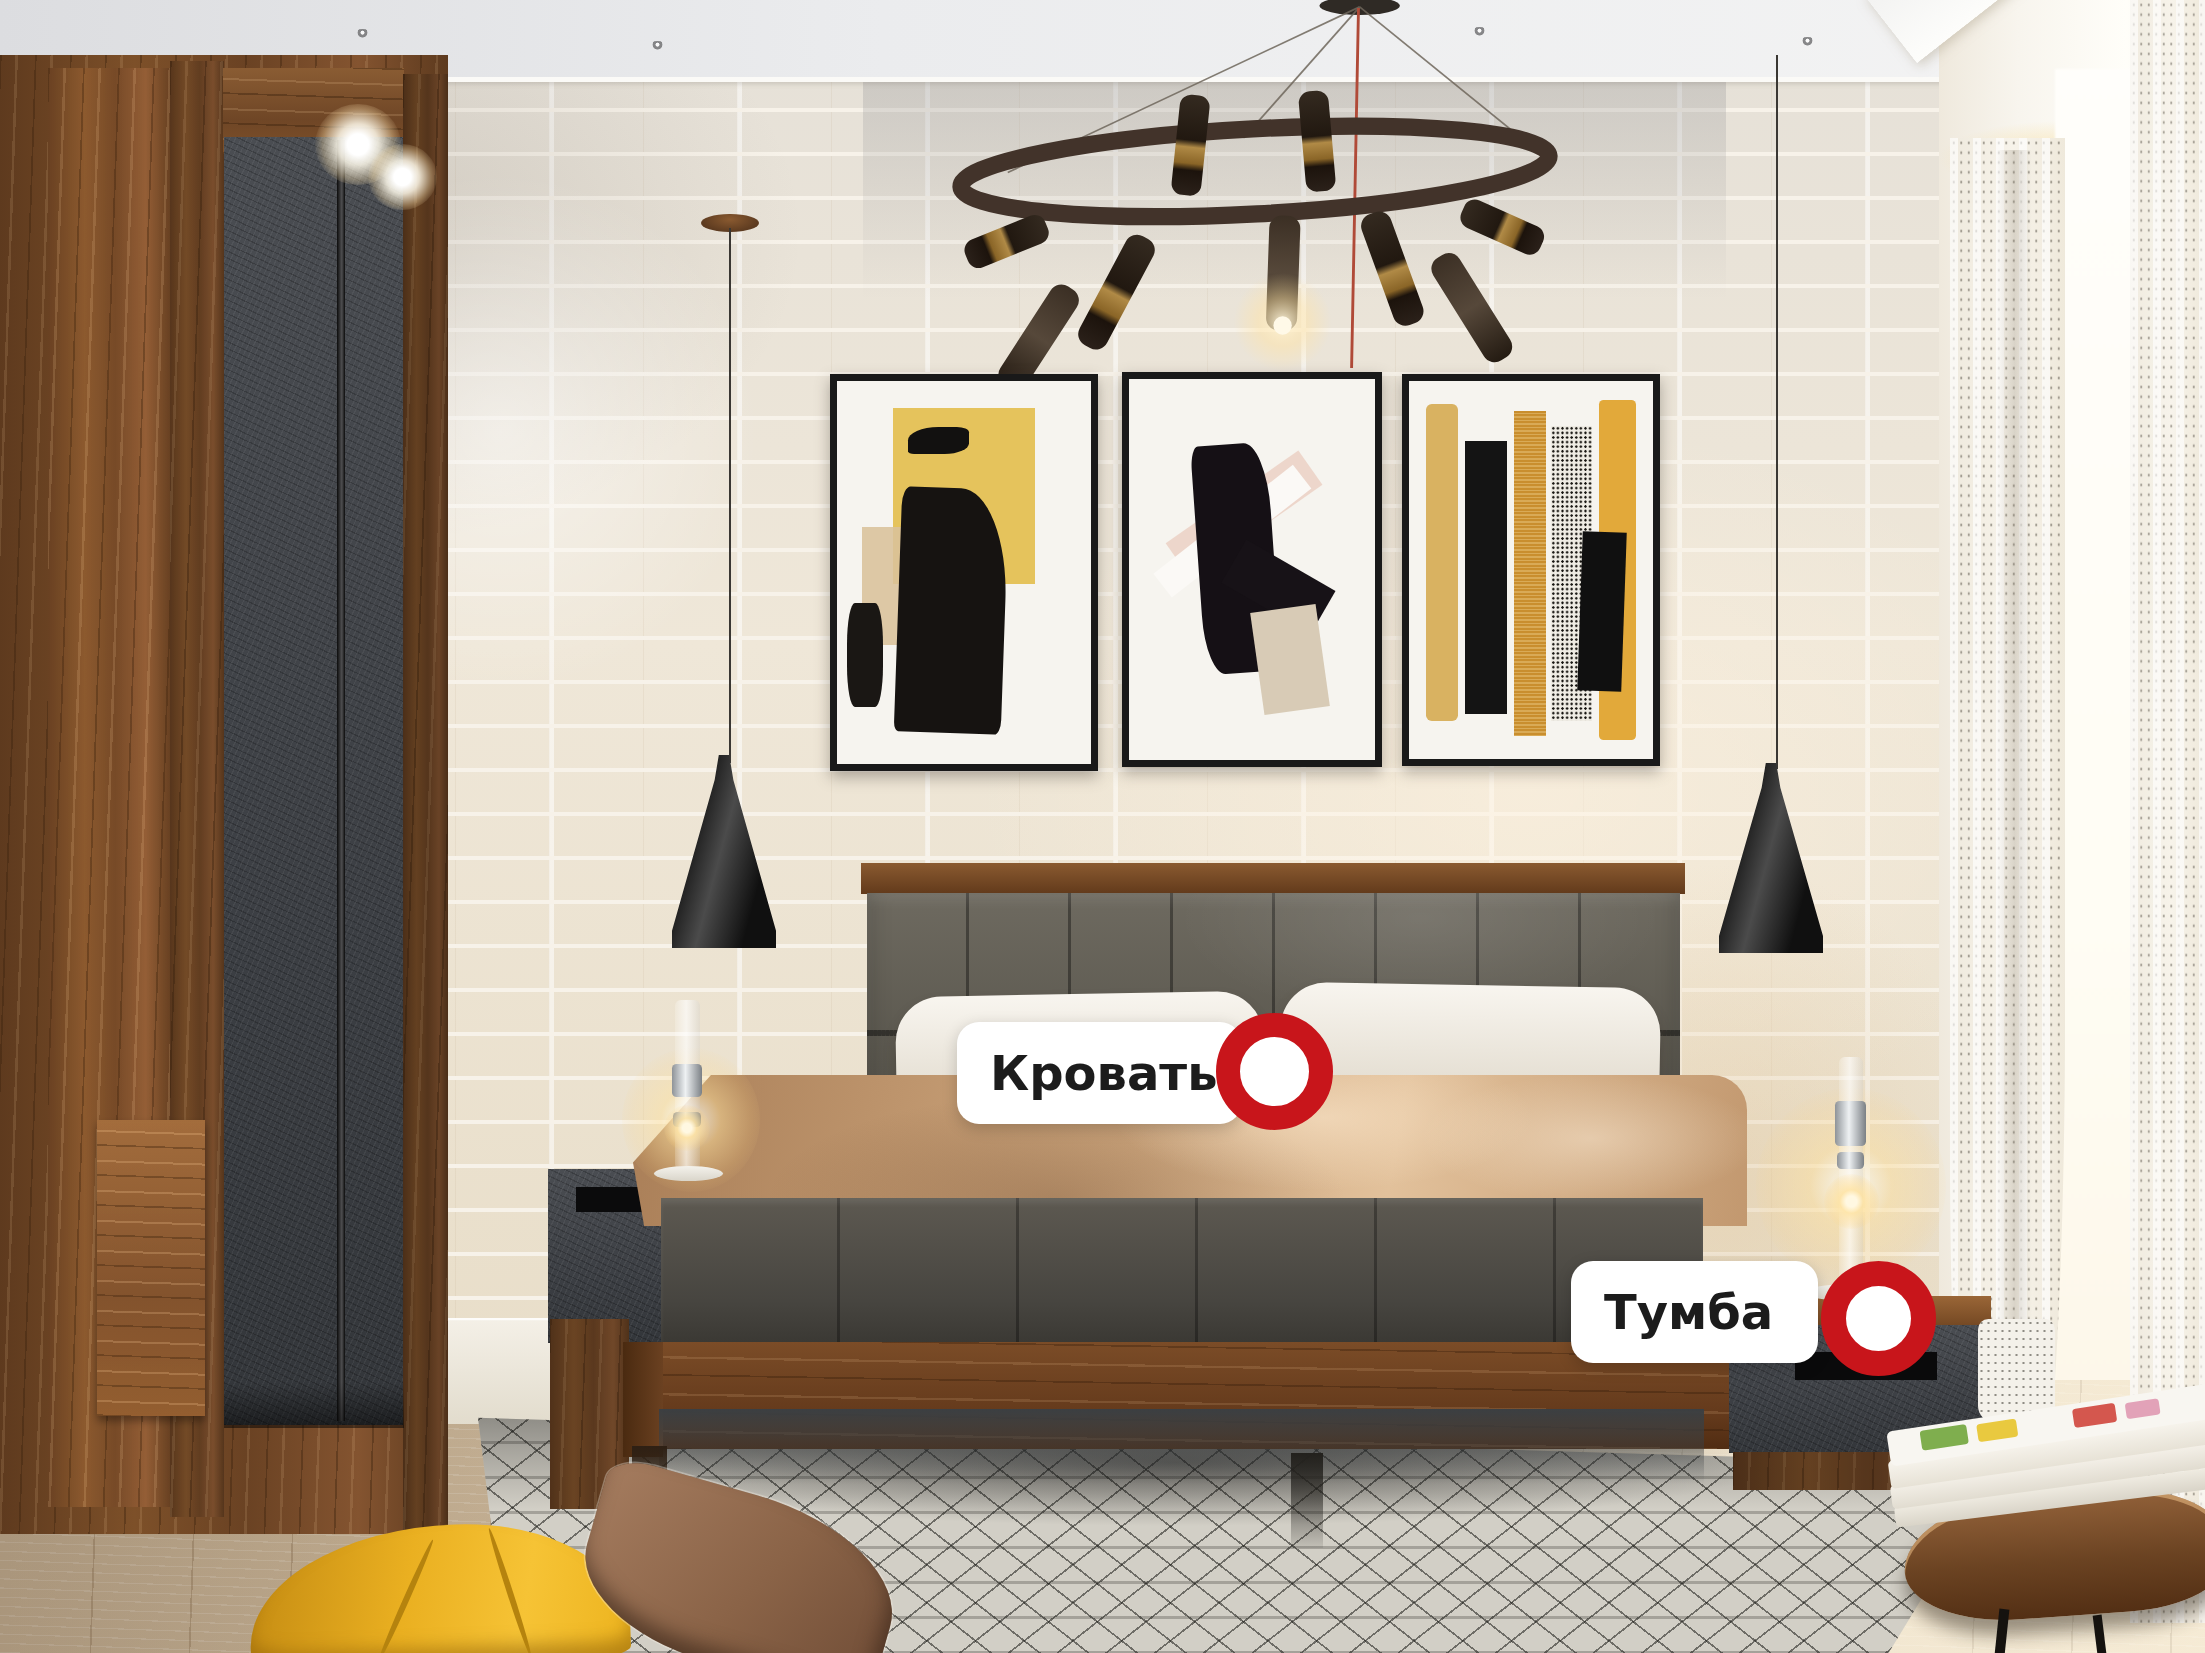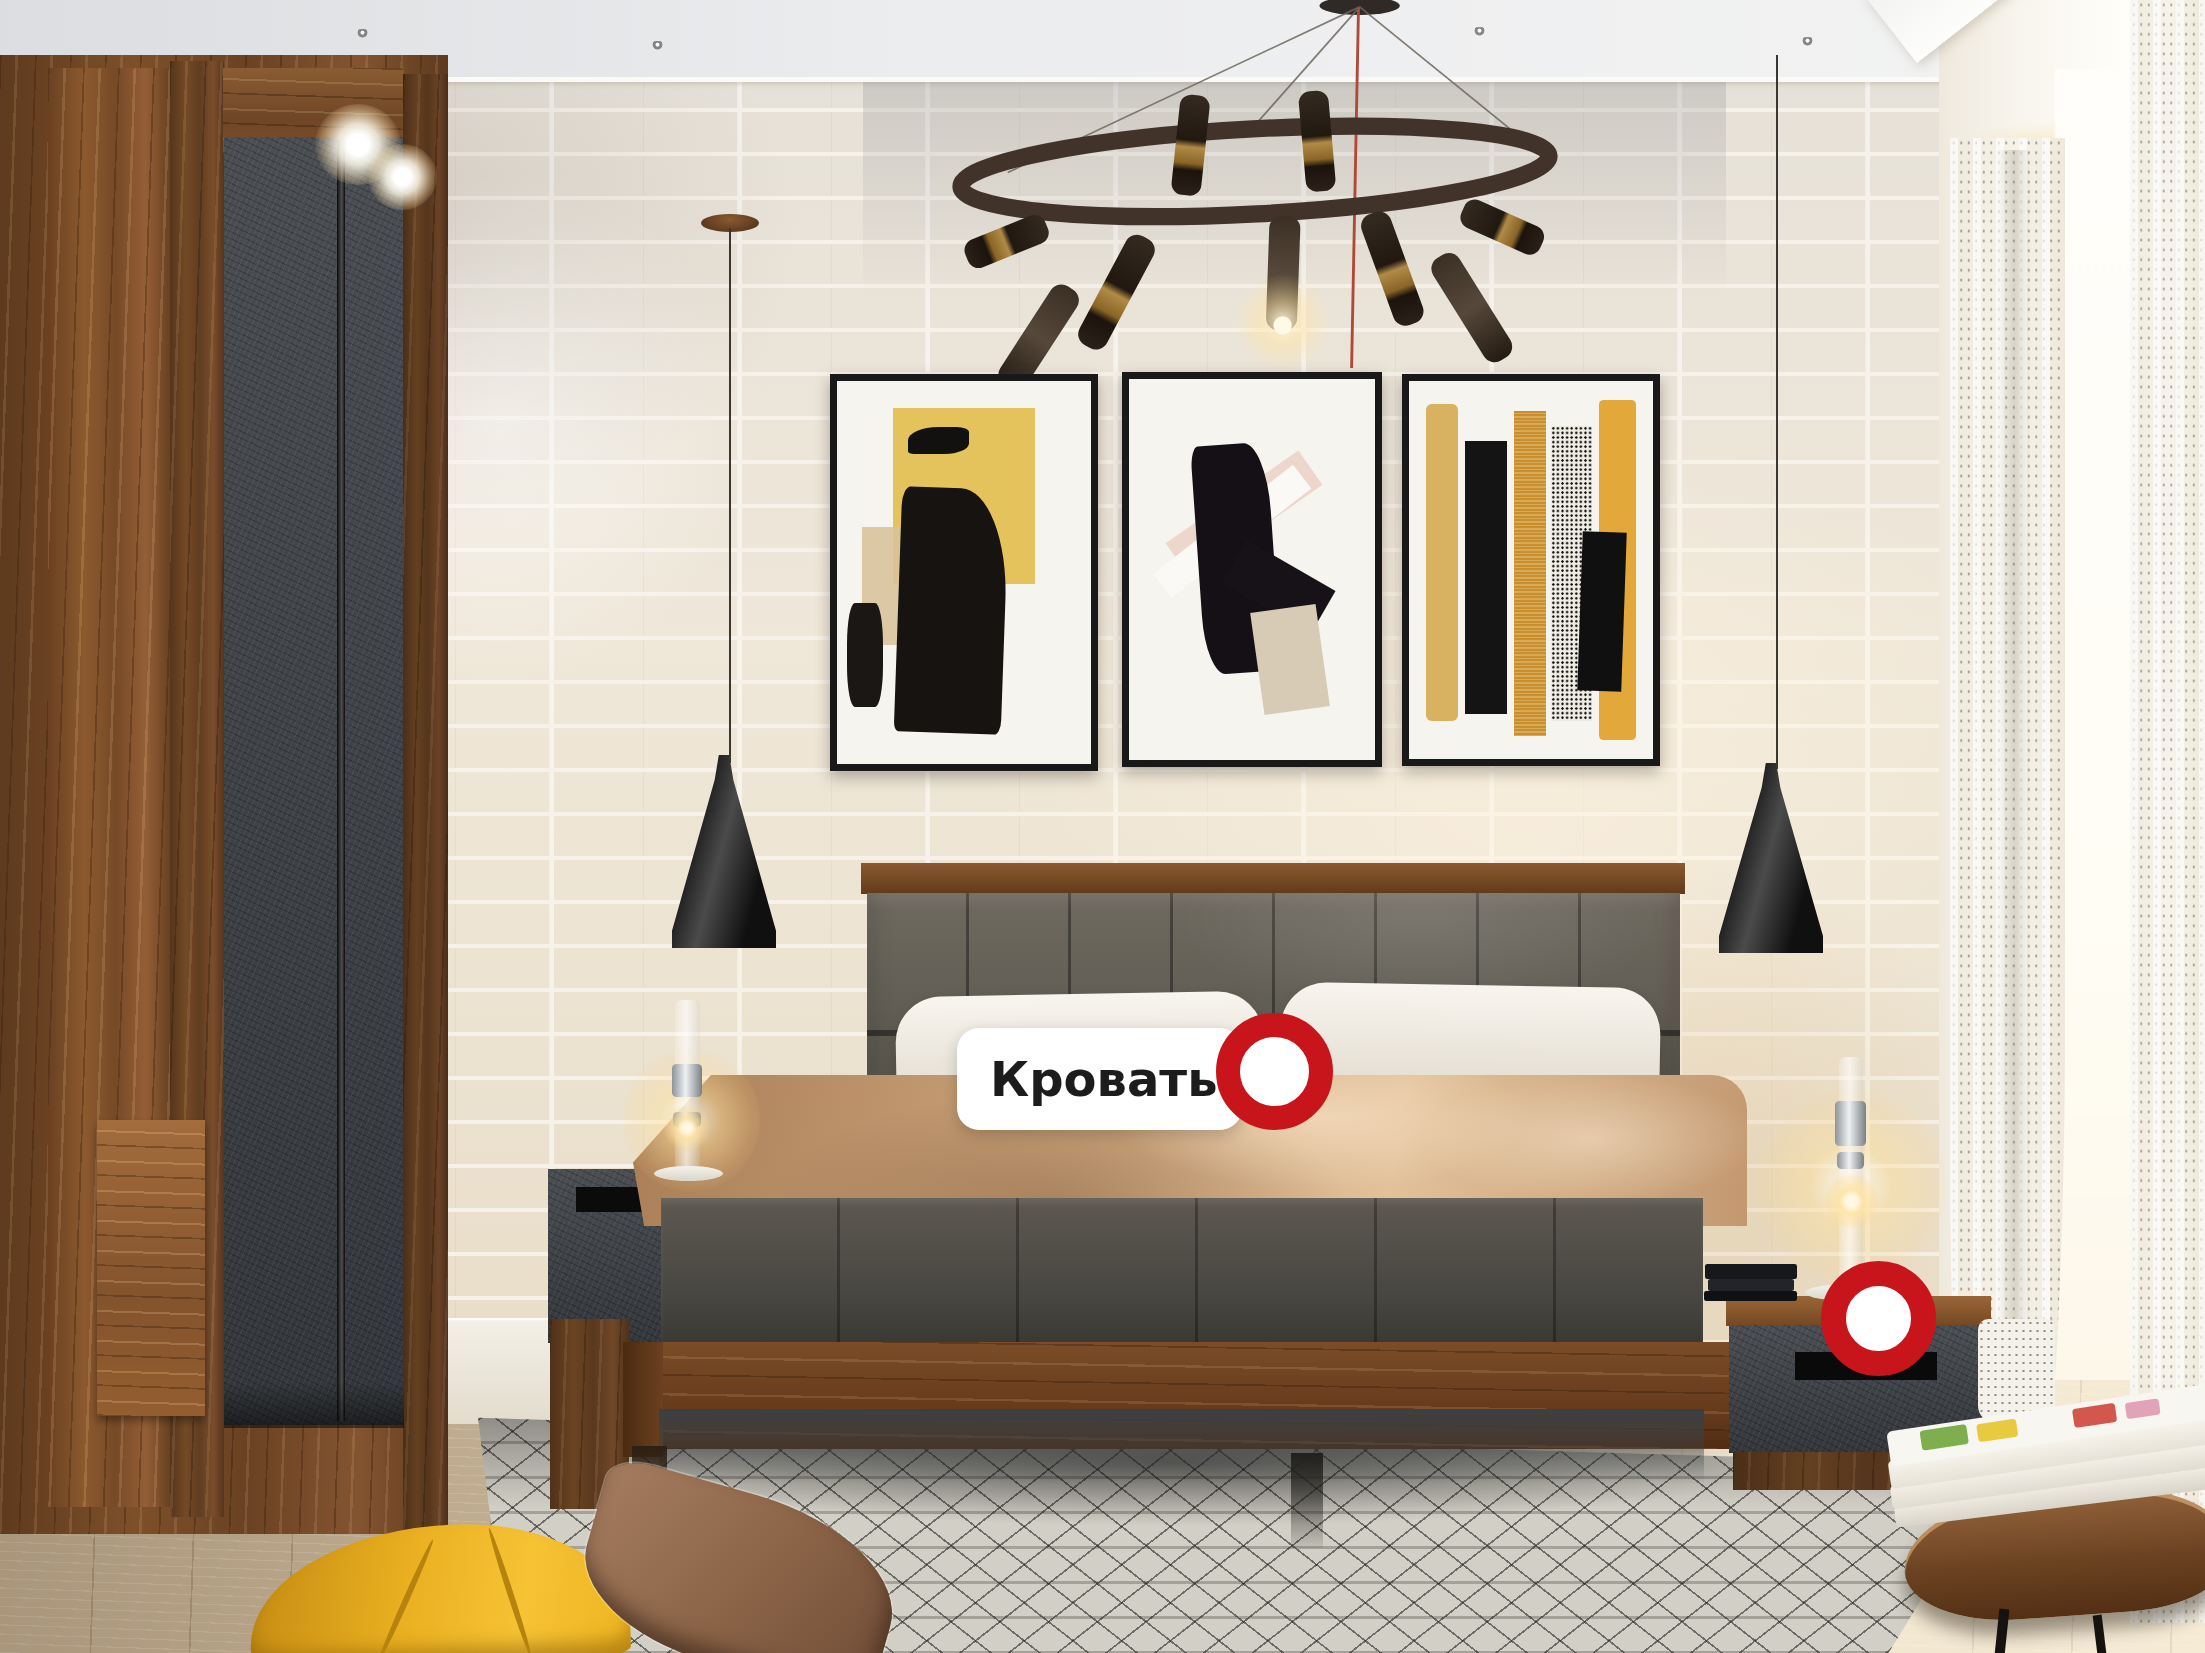--- a/index.html
+++ b/index.html
@@ -277,21 +277,24 @@
     <div class="abs" style="left:27%;top:18%;width:12%;height:50%;background:#e9c93f;border-radius:3.5px;"></div>
     <div class="abs" style="left:56%;top:14%;width:13%;height:55%;background:#d4574e;border-radius:3.5px;"></div>
     <div class="abs" style="left:72%;top:20%;width:10%;height:45%;background:#e2a2b8;border-radius:3.5px;"></div>
   </div>
 
   <div class="abs" style="left:249px;top:1525px;width:380px;height:138px;border-radius:55% 45% 10% 12%/85% 75% 8% 10%;transform:rotate(-2deg);background:linear-gradient(100deg,#c88f14 5%,#eab021 42%,#f6c335 72%,#edb41f);box-shadow:inset 0 -15px 17.3px rgba(140,95,10,.55);"></div>
   <div class="abs" style="left:403px;top:1534px;width:5.8px;height:132px;background:#b5830e;border-radius:50%;transform:rotate(24deg);"></div>
   <div class="abs" style="left:507px;top:1525px;width:5.8px;height:135px;background:#b5830e;border-radius:50%;transform:rotate(-18deg);"></div>
   <div class="abs" style="left:583px;top:1494px;width:314px;height:173px;border-radius:14% 52% 10% 46%;transform:rotate(16deg);background:linear-gradient(120deg,#a57c5f,#8a6347 55%,#6f4c36);box-shadow:inset -7px -14px 19.6px rgba(52,34,22,.6), 0 0 0 1.7px rgba(245,238,226,.35);"></div>
 
-  <div class="abs hotspot-label" style="left:957px;top:1022px;width:252px;height:102px;margin-top:6px;">
+  <div class="abs hotspot-label" style="left:957px;top:1022px;width:252px;height:102px;">
     <span>Кровать</span>
   </div>
   <div class="abs hotspot-marker" style="left:1216px;top:1013px;width:117px;height:117px;"></div>
 
+  <div class="abs hotspot-label" style="left:1571px;top:1261px;width:214px;height:102px;">
+    <span>Тумба</span>
+  </div>
   <div class="abs hotspot-marker" style="left:1821px;top:1261px;width:115px;height:115px;border-width:25px;"></div>
 
 </div>
 
 
 </body></html>

